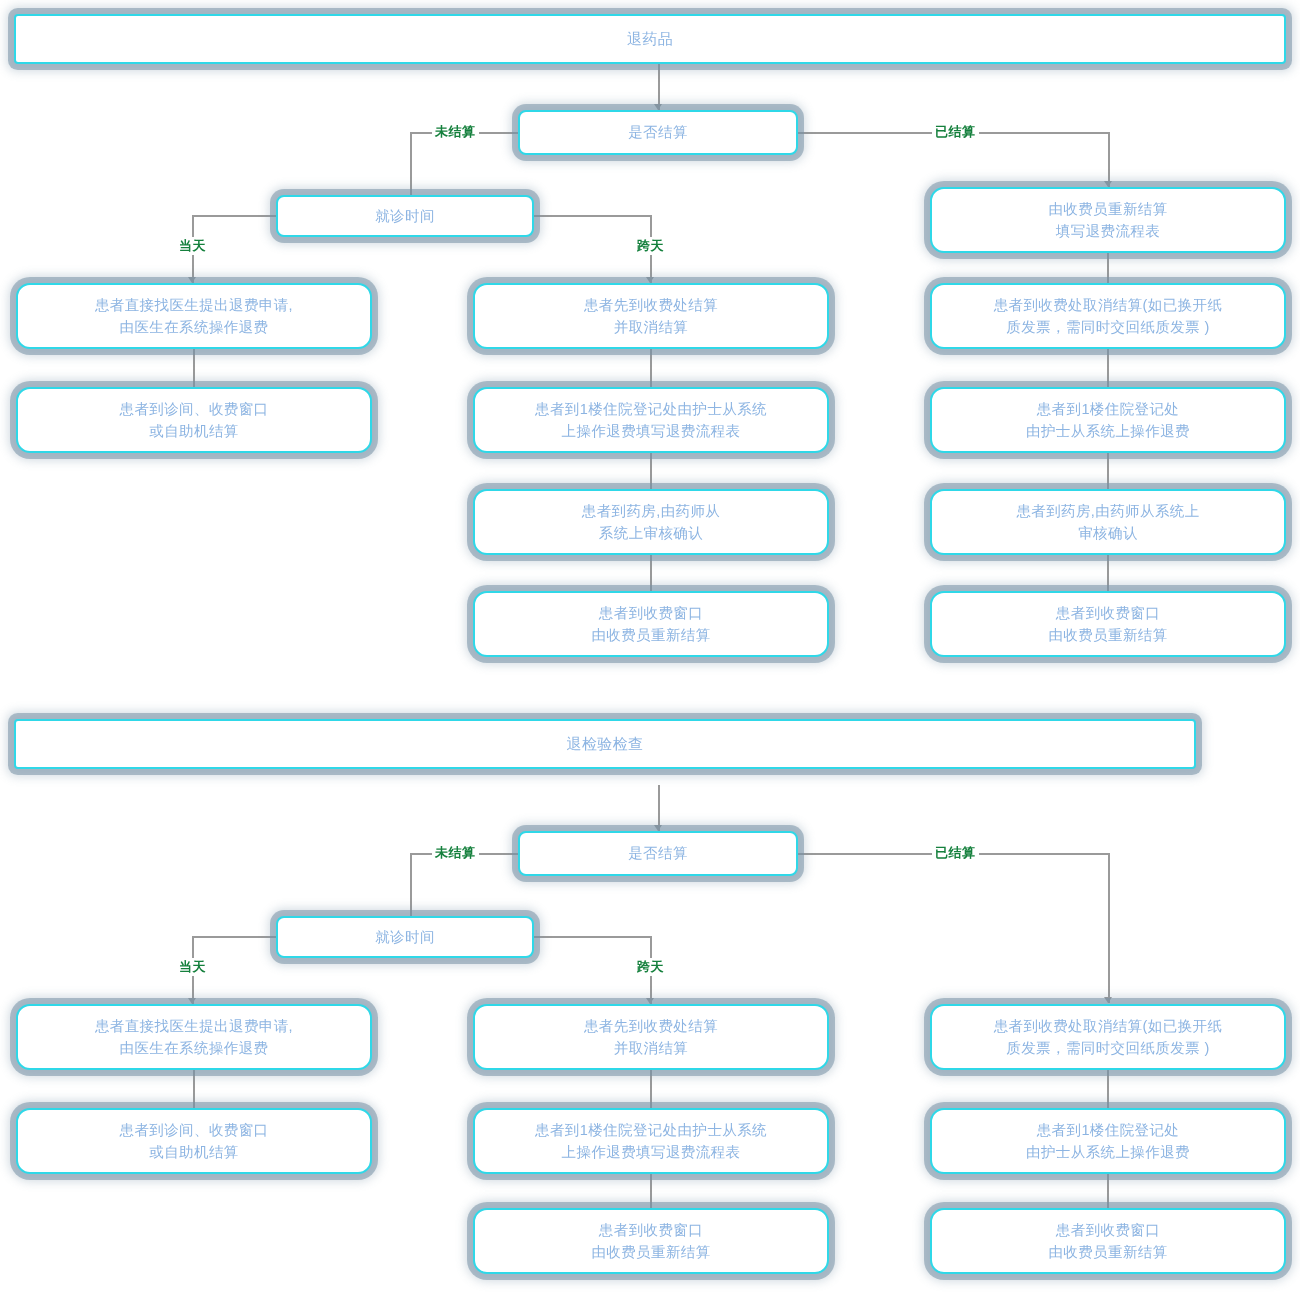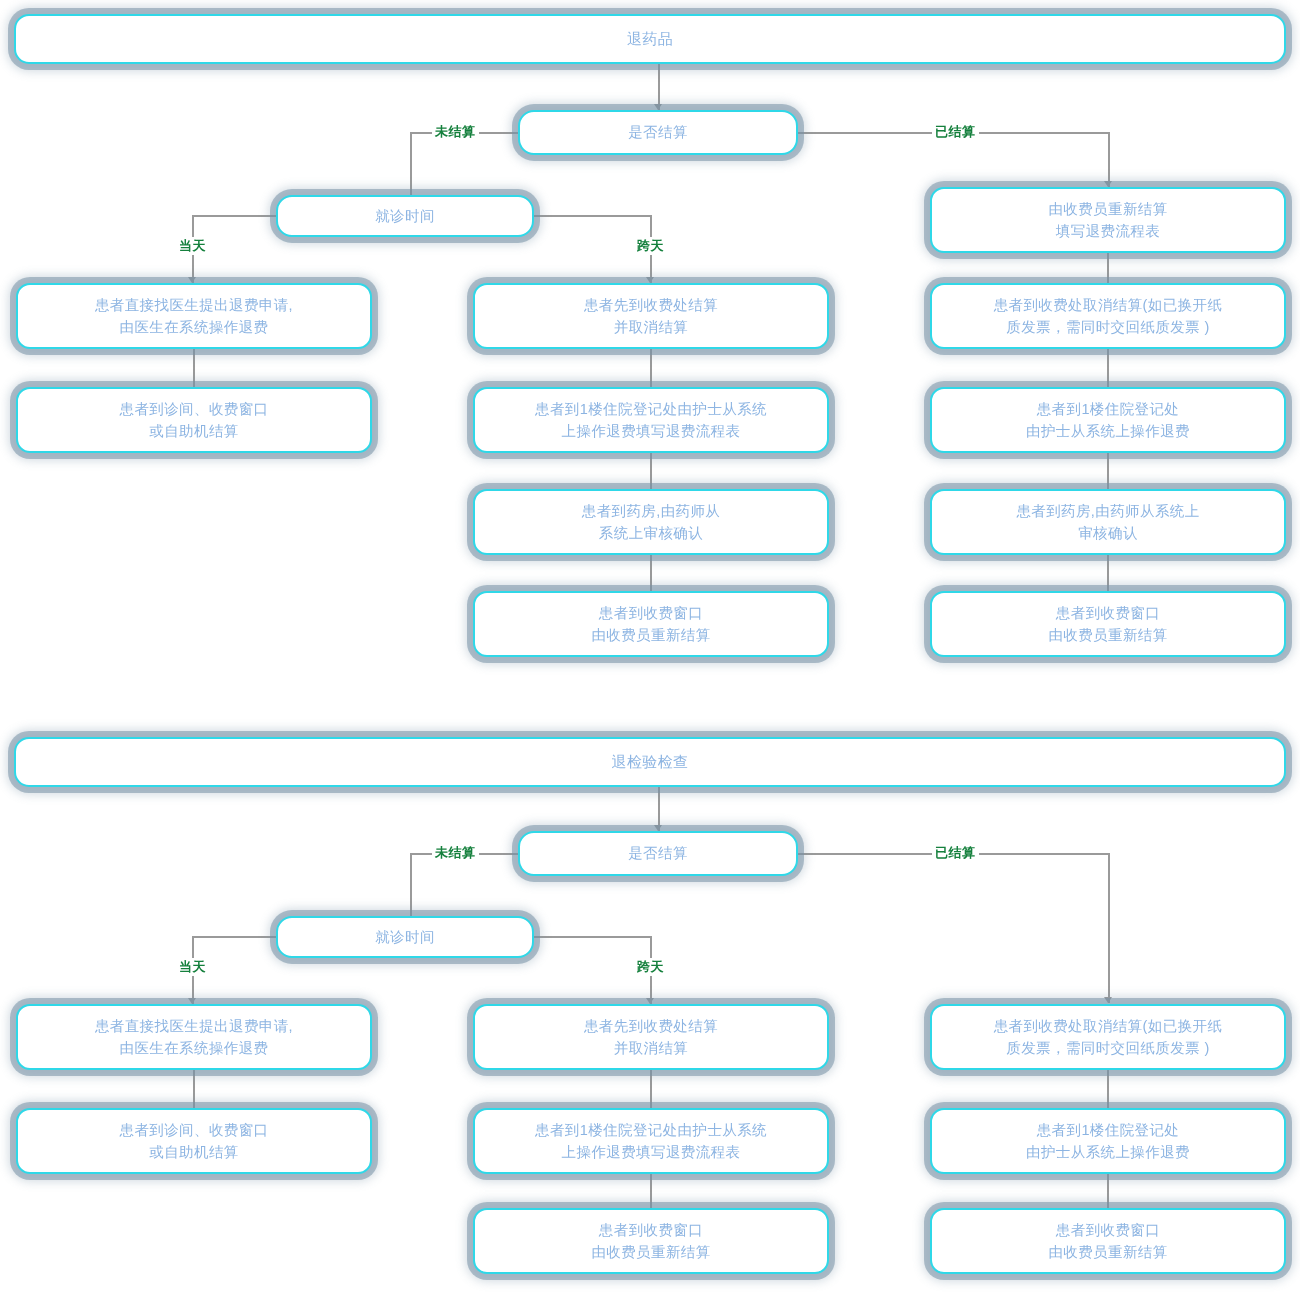--- a/index.html
+++ b/index.html
@@ -36,25 +36,25 @@
     justify-content: center;
     text-align: center;
     color: #8cb4e2;
     font-size: 14.5px;
     line-height: 1.55;
     letter-spacing: 0.4px;
     z-index: 3;
     padding: 4px 10px;
   }
   .node.title {
-    border-radius: 15px;
+    border-radius: 4px;
     font-size: 15px;
   }
   .node.decision {
-    border-radius: 16px;
+    border-radius: 8px;
   }
   .node .txt {
     display: block;
     white-space: pre-line;
   }
 
   
   .ln {
     position: absolute;
     background: #9a9a9a;
@@ -174,21 +174,21 @@
   <div class="node" style="left:930px; top:489px; width:356px; height:66px;">
     <span class="txt">患者到药房,由药师从系统上
 审核确认</span>
   </div>
   <div class="ln v" style="left:1107px; top:555px; height:38px;"></div>
   <div class="node" style="left:930px; top:591px; width:356px; height:66px;">
     <span class="txt">患者到收费窗口
 由收费员重新结算</span>
   </div>
 
-  <div class="node title" style="left:14px; top:737px; width:1272px; height:50px;">
+  <div class="node title" style="left:14px; top:719px; width:1182px; height:50px;">
     <span class="txt">退检验检查</span>
   </div>
 
   <div class="ln v" style="left:658px; top:785px; height:46px;"></div>
   <div class="arrow" style="left:654px; top:825px;"></div>
 
   <div class="node decision" style="left:518px; top:831px; width:280px; height:45px;">
     <span class="txt">是否结算</span>
   </div>
 

